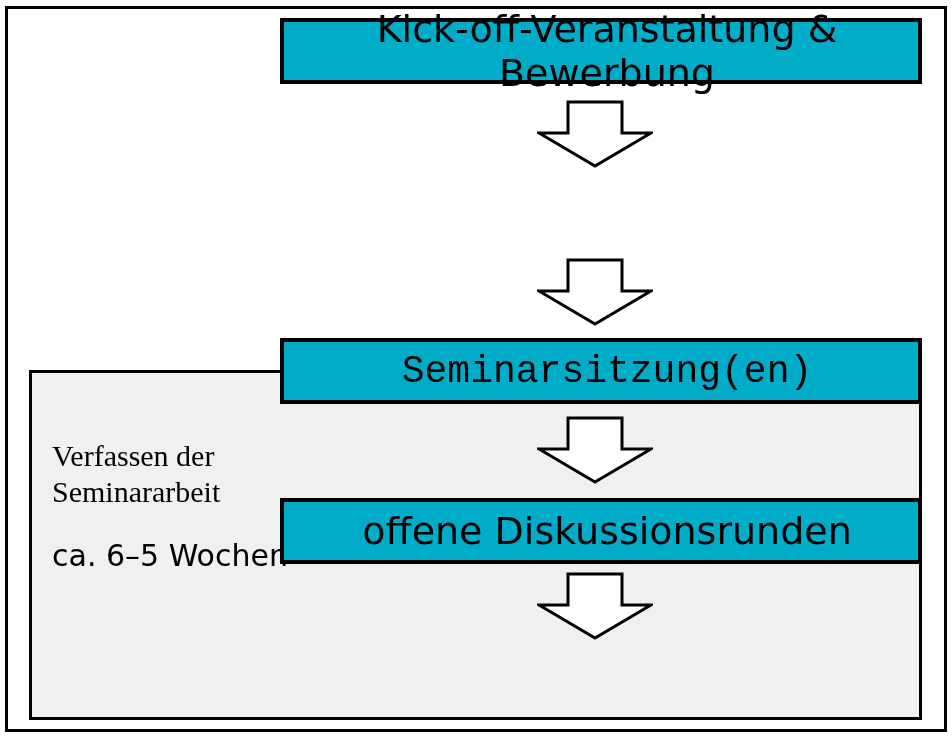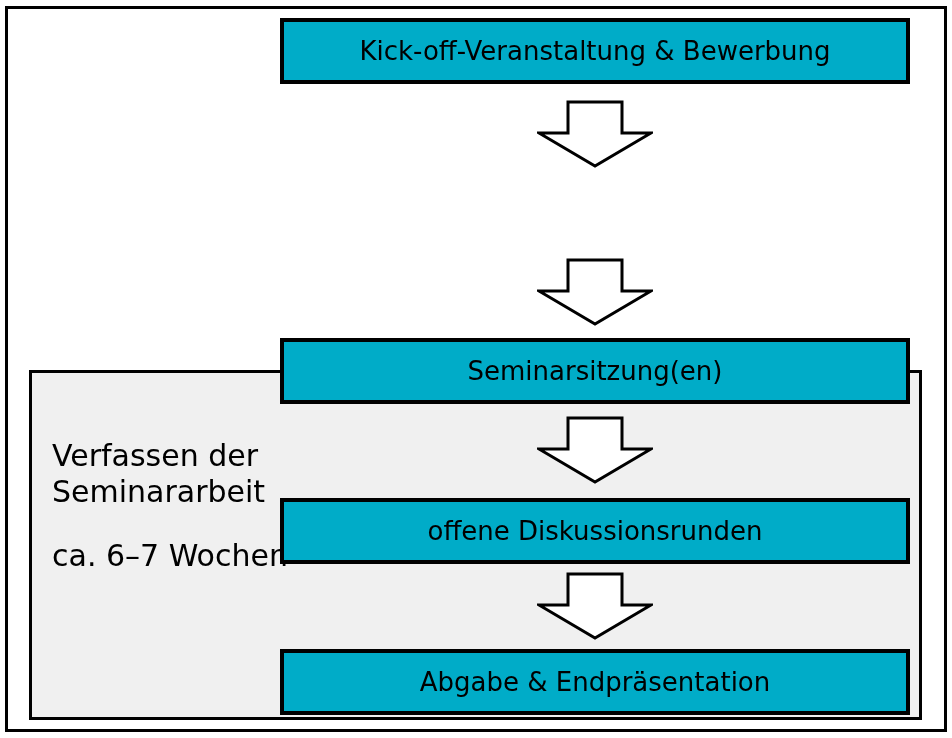--- a/index.html
+++ b/index.html
@@ -40,46 +40,48 @@
     background:var(--panel-fill);
     z-index:1;
   }
   .note-text{
     position:absolute;
     left:52px; top:438px;
     z-index:2;
     font-size:30px;
     line-height:36px;
     white-space:pre-line;
+    font-family:Liberation Serif, serif;
   }
   .note-weeks{
     position:absolute;
     left:52px; top:538px;
     z-index:2;
     font-size:30px;
     line-height:36px;
     white-space:nowrap;
   }
   .step{
     position:absolute;
     left:280px;
     width:622px;
     height:58px;
     border:4px solid var(--box-border);
     background:var(--box-fill);
     display:flex;
     align-items:center;
     justify-content:center;
-    font-size:26px;
+    font-size:38px;
     z-index:2;
     text-align:center;
+    padding-left:12px;
   }
   .step-1{top:18px;}
   .step-2{top:181px;}
-  .step-3{top:338px;}
+  .step-3{top:338px;font-family:Liberation Mono, monospace;}
   .step-4{top:498px;justify-content:center;}
   .step-5{top:649px;}
   .arrow{
     position:absolute;
     left:537px;
     width:116px;
     height:68px;
     z-index:2;
   }
   .arrow-1{top:100px;}
@@ -90,21 +92,21 @@
 </style>
 </head>
 <body>
 
 <div class="canvas">
   <div class="frame"></div>
 
   <div class="note-panel"></div>
   <div class="note-text">Verfassen der
 Seminararbeit</div>
-  <div class="note-weeks">ca. 6–7 Wochen</div>
+  <div class="note-weeks">ca. 6–5 Wochen</div>
 
   <div class="step step-1">
     <span>Kick-off-Veranstaltung &amp; Bewerbung</span>
   </div>
 
   <div class="arrow arrow-1">
     <svg width="116" height="68" viewBox="0 0 116 68">
       <polygon points="31,2 85,2 85,33 114,33 58,66 2,33 31,33" fill="#FFFFFF" stroke="#000000" stroke-width="3" stroke-linejoin="miter"></polygon>
     </svg>
   </div>
@@ -129,16 +131,13 @@
   <div class="step step-4">
     <span>offene Diskussionsrunden</span>
   </div>
 
   <div class="arrow arrow-4">
     <svg width="116" height="68" viewBox="0 0 116 68">
       <polygon points="31,2 85,2 85,33 114,33 58,66 2,33 31,33" fill="#FFFFFF" stroke="#000000" stroke-width="3" stroke-linejoin="miter"></polygon>
     </svg>
   </div>
 
-  <div class="step step-5">
-    <span>Abgabe &amp; Endpräsentation</span>
-  </div>
 </div>
 
 </body></html>

